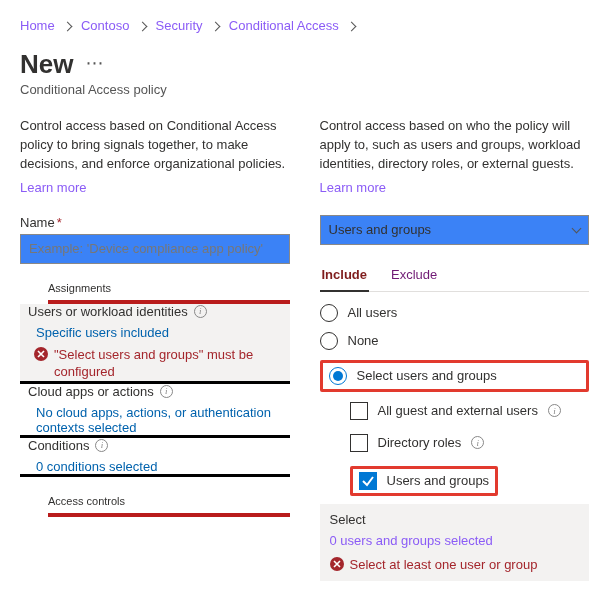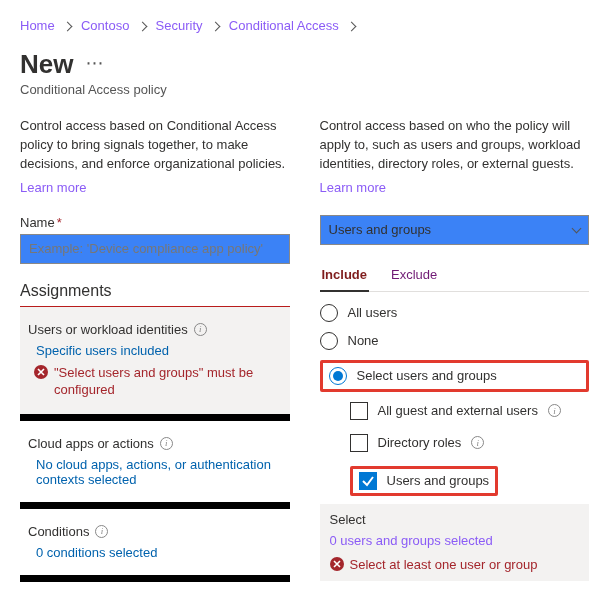--- a/index.html
+++ b/index.html
@@ -33,27 +33,28 @@
     font-family: inherit;
     background: #3b82f6;
     height: 30px;
   }
   .text-input::placeholder { color: #777; }
   .select { appearance: none; position: relative; display: flex; align-items: center; justify-content: space-between; cursor: pointer; }
   .chev { border: solid #555; border-width: 0 1px 1px 0; display: inline-block; padding: 3px; }
   .chev.down { transform: rotate(45deg); margin-top: -3px; }
   .chev.right { transform: rotate(-45deg); margin-top: 0; }
   .section-head {
-    border-bottom: 1px solid #b91c1c;
+    border-bottom: 4px solid #b91c1c;
     padding: 18px 0 6px 0;
-    font-size: 16px;
+    font-size: 11px;
+    margin-left: 28px;
   }
   .section-item {
-    padding: 15px 8px;
-    border-bottom: 7px solid #000000;
+    padding: 0 8px;
+    border-bottom: 3px solid #000000;
   }
   .section-item.selected { background: #f3f2f1; }
   .item-label { display: flex; align-items: center; gap: 6px; }
   .item-link { color: #0062ad; margin-top: 6px; display: block; padding-left: 8px; cursor: pointer; }
   .err-row { display: flex; align-items: flex-start; gap: 6px; color: #a4262c; margin-top: 6px; padding-left: 6px; line-height: 1.35; }
   .err-icon {
     width: 14px; height: 14px; border-radius: 50%; background: #a4262c;
     display: inline-flex; align-items: center; justify-content: center; flex-shrink: 0;
     margin-top: 1px;
   }

